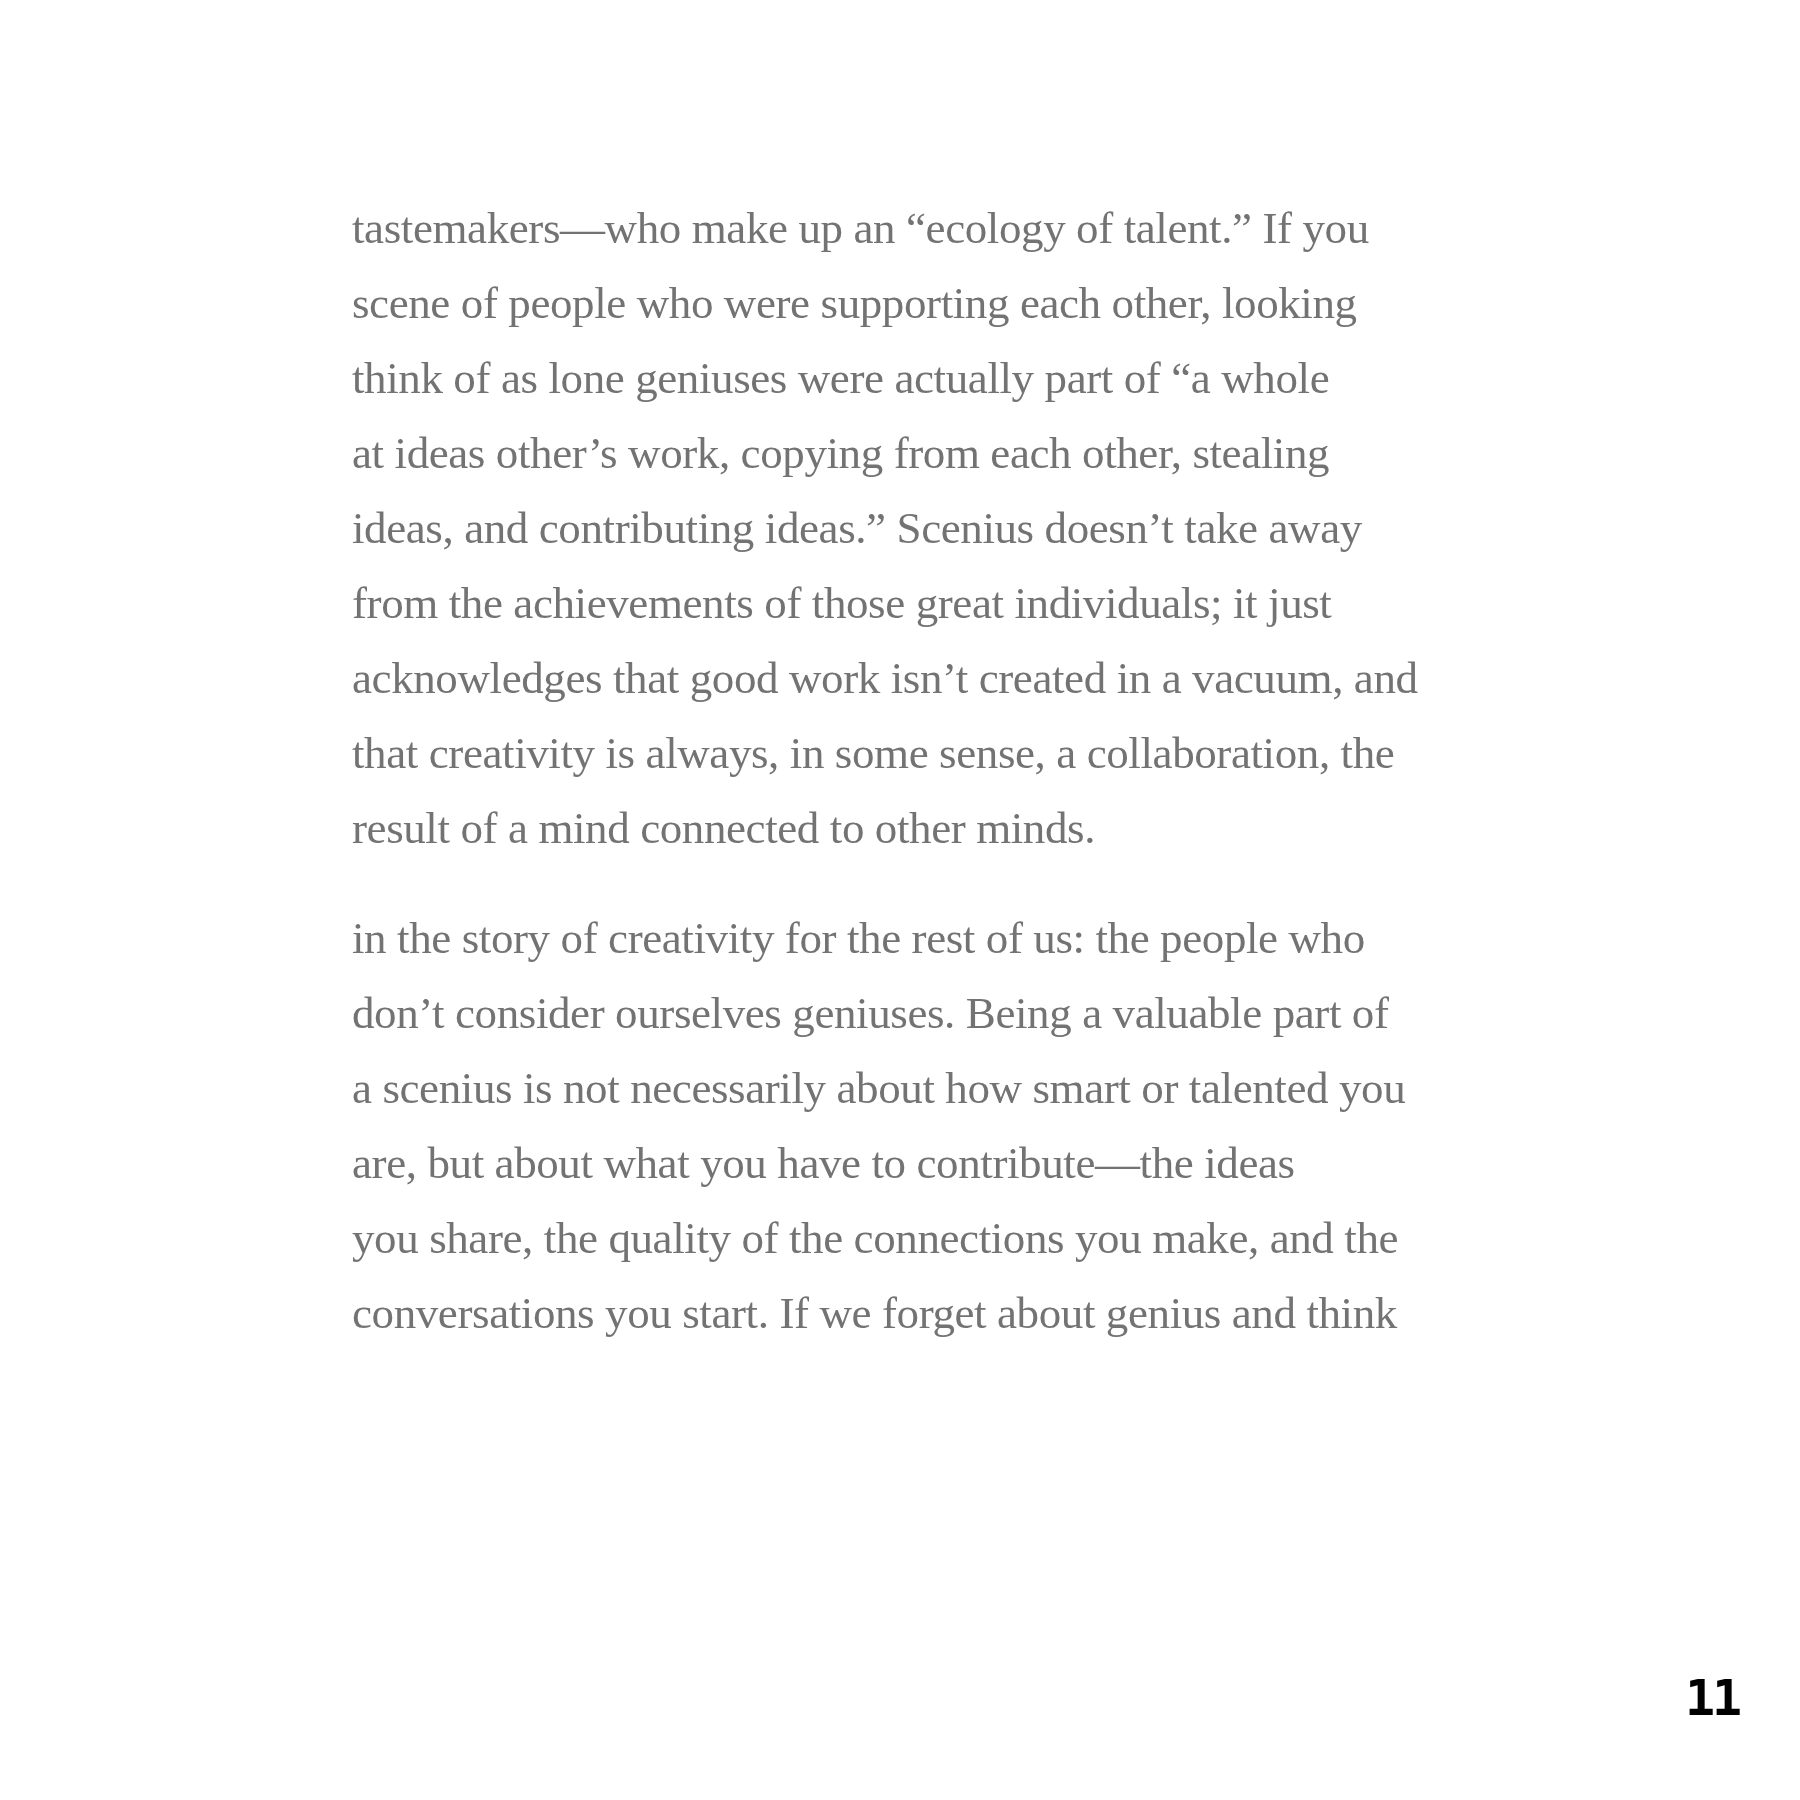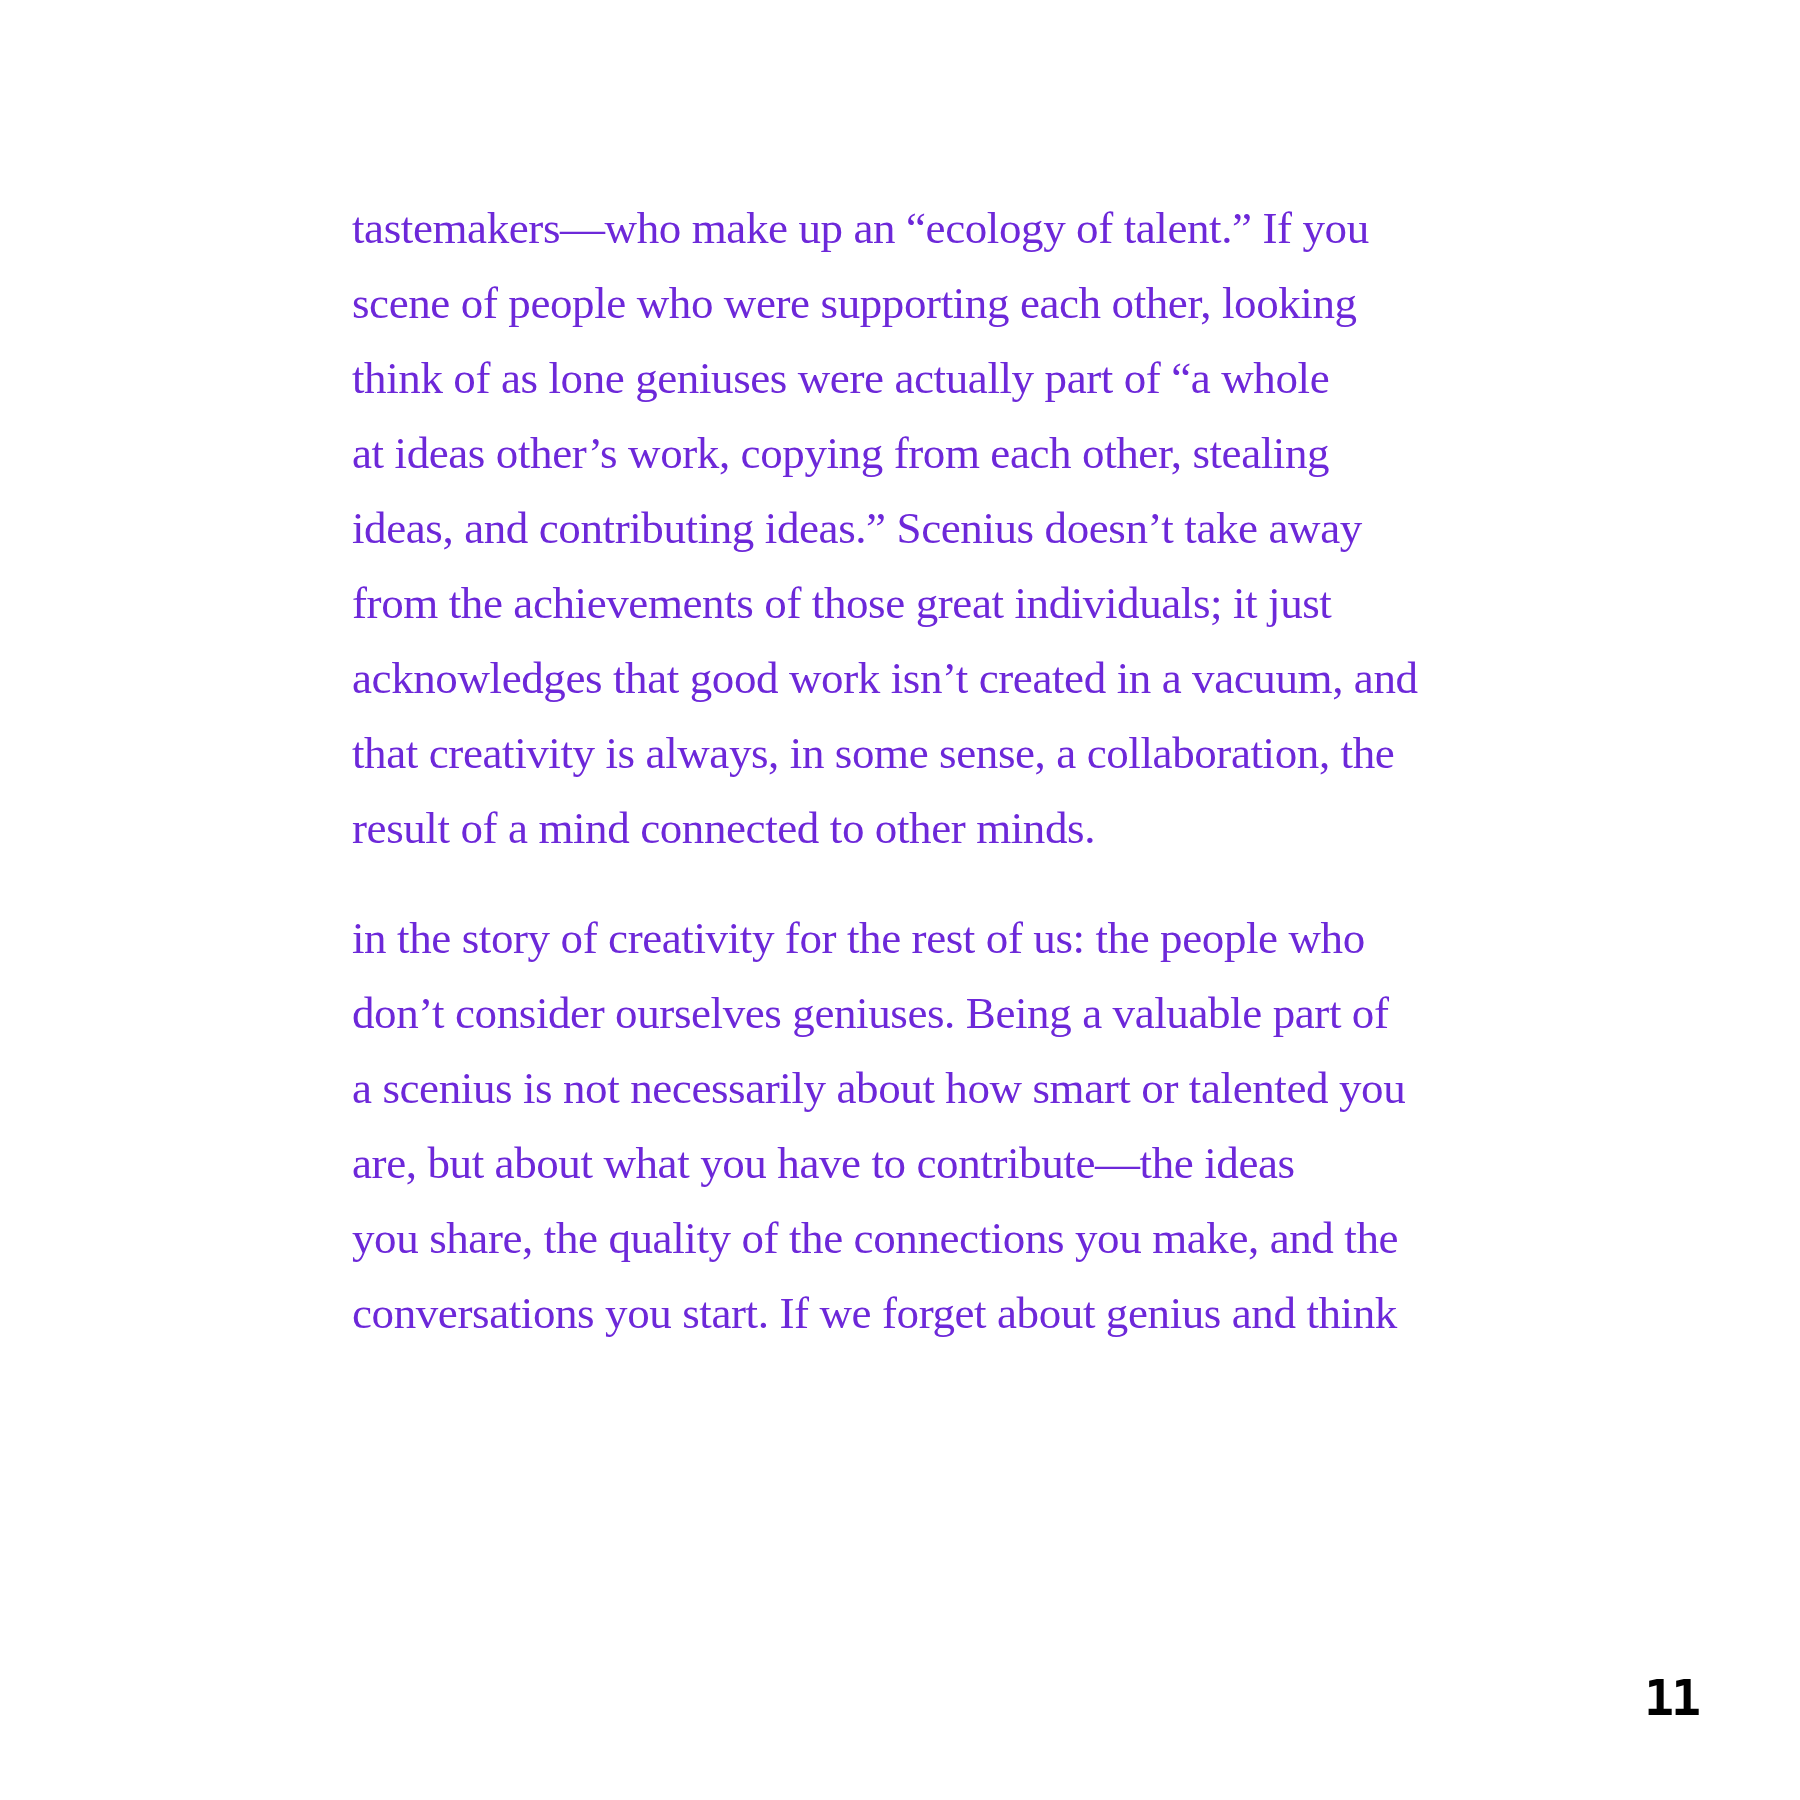--- a/index.html
+++ b/index.html
@@ -44,35 +44,35 @@
     font-weight: bold;
     font-size: 50px;
     letter-spacing: -3px;
     line-height: 52px;
   }
 </style>
 </head>
 <body>
 
 <div class="page" style="background: rgb(255, 255, 255);">
-  <div class="text-block" id="text-block" style="color: #6d28d9;">
+  <div class="text-block" id="text-block" style="color: #737373;">
       <div class="paragraph">
         <div class="text-line">tastemakers—who make up an “ecology of talent.” If you</div>
         <div class="text-line">scene of people who were supporting each other, looking</div>
         <div class="text-line">think of as lone geniuses were actually part of “a whole</div>
         <div class="text-line">at ideas other’s work, copying from each other, stealing</div>
         <div class="text-line">ideas, and contributing ideas.” Scenius doesn’t take away</div>
         <div class="text-line">from the achievements of those great individuals; it just</div>
         <div class="text-line">acknowledges that good work isn’t created in a vacuum, and</div>
         <div class="text-line">that creativity is always, in some sense, a collaboration, the</div>
         <div class="text-line">result of a mind connected to other minds.</div>
       </div>
       <div class="paragraph">
         <div class="text-line">in the story of creativity for the rest of us: the people who</div>
         <div class="text-line">don’t consider ourselves geniuses. Being a valuable part of</div>
         <div class="text-line">a scenius is not necessarily about how smart or talented you</div>
         <div class="text-line">are, but about what you have to contribute—the ideas</div>
         <div class="text-line">you share, the quality of the connections you make, and the</div>
         <div class="text-line">conversations you start. If we forget about genius and think</div>
       </div>
     </div>
-  <div class="page-number" style="color: rgb(0, 0, 0);">11</div>
+  <div class="page-number" style="color: rgb(0, 0, 0); margin-left: 41px;">11</div>
 </div>
 
 </body></html>

